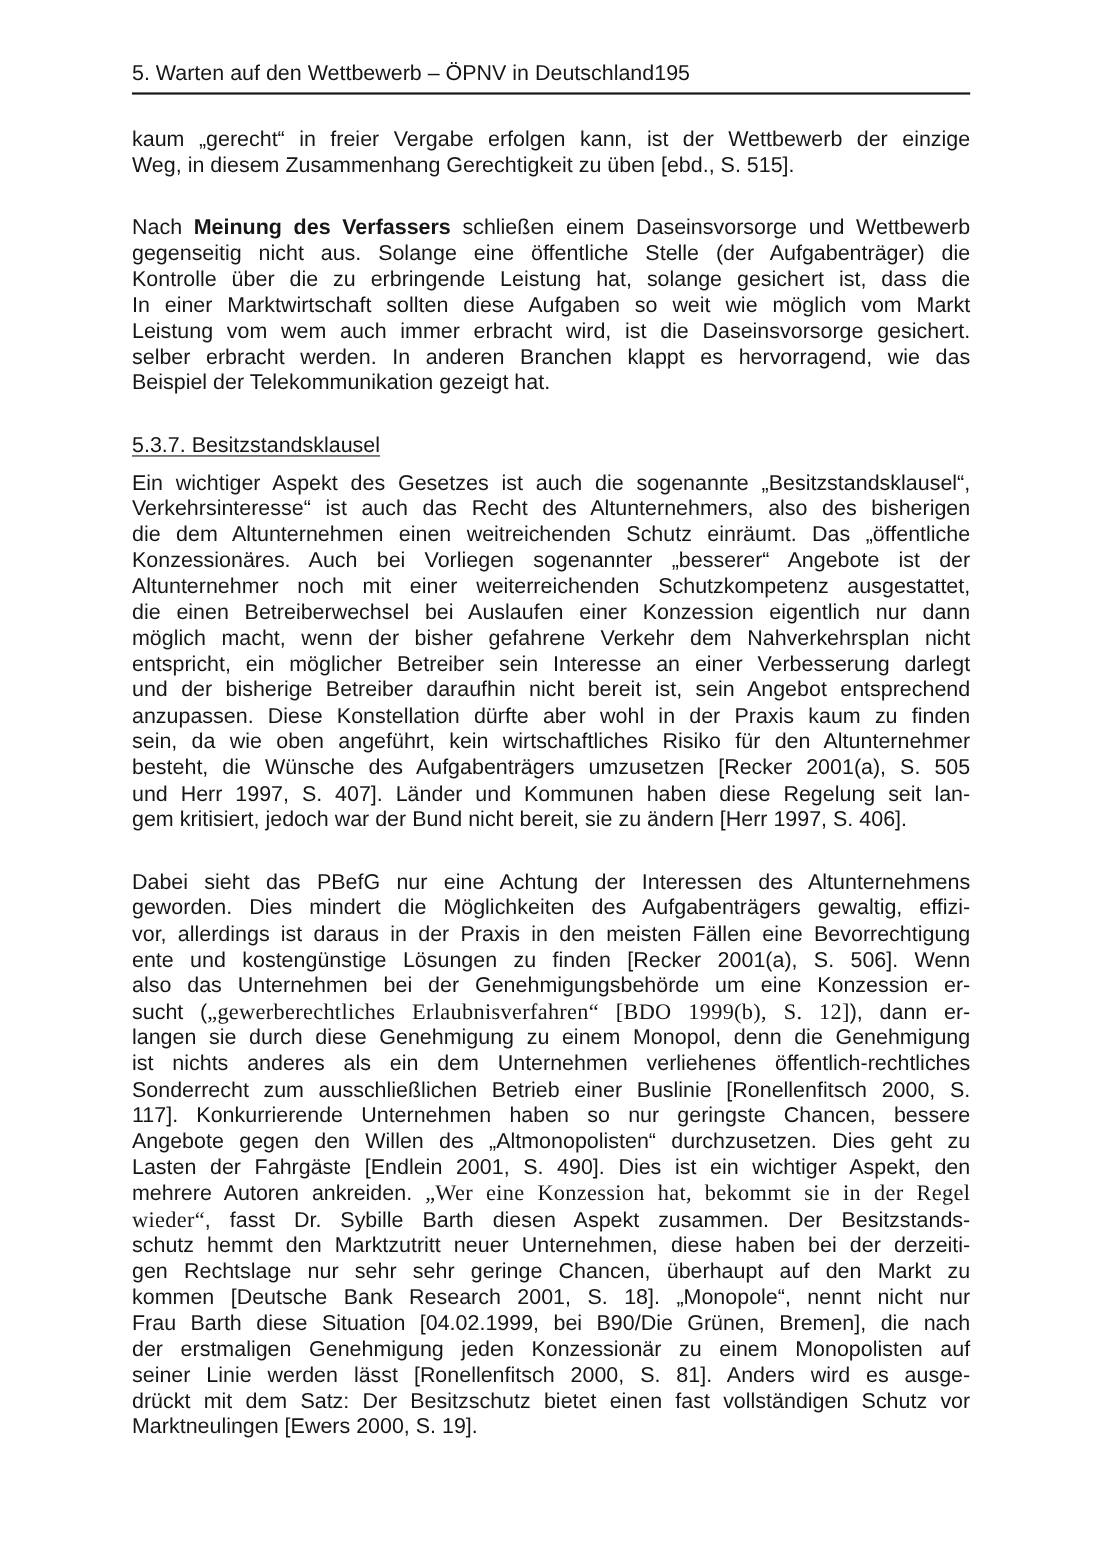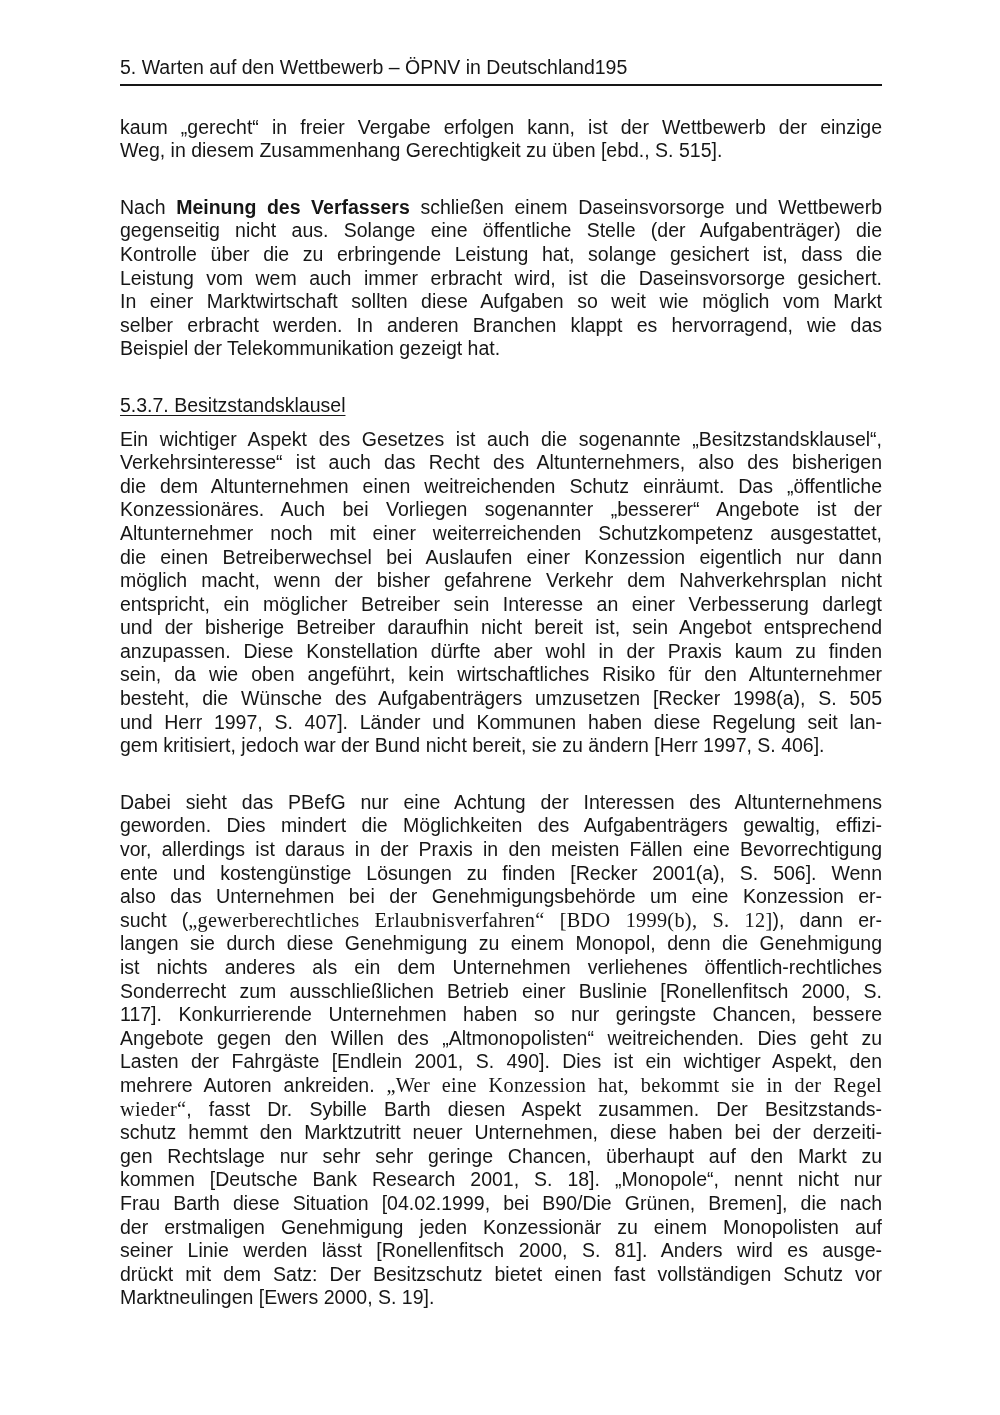--- a/index.html
+++ b/index.html
@@ -62,54 +62,54 @@
   </div>
   <main>
       <div class="para">
         <div class="line"><span>kaum „gerecht“ in freier Vergabe erfolgen kann, ist der Wettbewerb der einzige</span></div>
         <div class="line last"><span>Weg, in diesem Zusammenhang Gerechtigkeit zu üben [ebd., S. 515].</span></div>
       </div>
       <div class="para">
         <div class="line"><span>Nach </span><span class="b">Meinung des Verfassers</span><span> schließen einem Daseinsvorsorge und Wettbewerb</span></div>
         <div class="line"><span>gegenseitig nicht aus. Solange eine öffentliche Stelle (der Aufgabenträger) die</span></div>
         <div class="line"><span>Kontrolle über die zu erbringende Leistung hat, solange gesichert ist, dass die</span></div>
+        <div class="line"><span>In einer Marktwirtschaft sollten diese Aufgaben so weit wie möglich vom Markt</span></div>
         <div class="line"><span>Leistung vom wem auch immer erbracht wird, ist die Daseinsvorsorge gesichert.</span></div>
-        <div class="line"><span>In einer Marktwirtschaft sollten diese Aufgaben so weit wie möglich vom Markt</span></div>
         <div class="line"><span>selber erbracht werden. In anderen Branchen klappt es hervorragend, wie das</span></div>
         <div class="line last"><span>Beispiel der Telekommunikation gezeigt hat.</span></div>
       </div>
       <div class="section-heading heading-block">5.3.7. Besitzstandsklausel</div>
       <div class="para">
         <div class="line"><span>Ein wichtiger Aspekt des Gesetzes ist auch die sogenannte „Besitzstandsklausel“,</span></div>
         <div class="line"><span>Verkehrsinteresse“ ist auch das Recht des Altunternehmers, also des bisherigen</span></div>
         <div class="line"><span>die dem Altunternehmen einen weitreichenden Schutz einräumt. Das „öffentliche</span></div>
         <div class="line"><span>Konzessionäres. Auch bei Vorliegen sogenannter „besserer“ Angebote ist der</span></div>
         <div class="line"><span>Altunternehmer noch mit einer weiterreichenden Schutzkompetenz ausgestattet,</span></div>
         <div class="line"><span>die einen Betreiberwechsel bei Auslaufen einer Konzession eigentlich nur dann</span></div>
         <div class="line"><span>möglich macht, wenn der bisher gefahrene Verkehr dem Nahverkehrsplan nicht</span></div>
         <div class="line"><span>entspricht, ein möglicher Betreiber sein Interesse an einer Verbesserung darlegt</span></div>
         <div class="line"><span>und der bisherige Betreiber daraufhin nicht bereit ist, sein Angebot entsprechend</span></div>
         <div class="line"><span>anzupassen. Diese Konstellation dürfte aber wohl in der Praxis kaum zu finden</span></div>
         <div class="line"><span>sein, da wie oben angeführt, kein wirtschaftliches Risiko für den Altunternehmer</span></div>
-        <div class="line"><span>besteht, die Wünsche des Aufgabenträgers umzusetzen [Recker 1998(a), S. 505</span></div>
+        <div class="line"><span>besteht, die Wünsche des Aufgabenträgers umzusetzen [Recker 2001(a), S. 505</span></div>
         <div class="line"><span>und Herr 1997, S. 407]. Länder und Kommunen haben diese Regelung seit lan-</span></div>
         <div class="line last"><span>gem kritisiert, jedoch war der Bund nicht bereit, sie zu ändern [Herr 1997, S. 406].</span></div>
       </div>
       <div class="para">
         <div class="line"><span>Dabei sieht das PBefG nur eine Achtung der Interessen des Altunternehmens</span></div>
         <div class="line"><span>geworden. Dies mindert die Möglichkeiten des Aufgabenträgers gewaltig, effizi-</span></div>
         <div class="line"><span>vor, allerdings ist daraus in der Praxis in den meisten Fällen eine Bevorrechtigung</span></div>
         <div class="line"><span>ente und kostengünstige Lösungen zu finden [Recker 2001(a), S. 506]. Wenn</span></div>
         <div class="line"><span>also das Unternehmen bei der Genehmigungsbehörde um eine Konzession er-</span></div>
         <div class="line"><span>sucht (</span><span class="serif">„gewerberechtliches Erlaubnisverfahren“ [BDO 1999(b), S. 12]</span><span>), dann er-</span></div>
         <div class="line"><span>langen sie durch diese Genehmigung zu einem Monopol, denn die Genehmigung</span></div>
         <div class="line"><span>ist nichts anderes als ein dem Unternehmen verliehenes öffentlich-rechtliches</span></div>
         <div class="line"><span>Sonderrecht zum ausschließlichen Betrieb einer Buslinie [Ronellenfitsch 2000, S.</span></div>
         <div class="line"><span>117]. Konkurrierende Unternehmen haben so nur geringste Chancen, bessere</span></div>
-        <div class="line"><span>Angebote gegen den Willen des „Altmonopolisten“ weitreichenden. Dies geht zu</span></div>
+        <div class="line"><span>Angebote gegen den Willen des „Altmonopolisten“ durchzusetzen. Dies geht zu</span></div>
         <div class="line"><span>Lasten der Fahrgäste [Endlein 2001, S. 490]. Dies ist ein wichtiger Aspekt, den</span></div>
         <div class="line"><span>mehrere Autoren ankreiden. </span><span class="serif">„Wer eine Konzession hat, bekommt sie in der Regel</span></div>
         <div class="line"><span class="serif">wieder“</span><span>, fasst Dr. Sybille Barth diesen Aspekt zusammen. Der Besitzstands-</span></div>
         <div class="line"><span>schutz hemmt den Marktzutritt neuer Unternehmen, diese haben bei der derzeiti-</span></div>
         <div class="line"><span>gen Rechtslage nur sehr sehr geringe Chancen, überhaupt auf den Markt zu</span></div>
         <div class="line"><span>kommen [Deutsche Bank Research 2001, S. 18]. „Monopole“, nennt nicht nur</span></div>
         <div class="line"><span>Frau Barth diese Situation [04.02.1999, bei B90/Die Grünen, Bremen], die nach</span></div>
         <div class="line"><span>der erstmaligen Genehmigung jeden Konzessionär zu einem Monopolisten auf</span></div>
         <div class="line"><span>seiner Linie werden lässt [Ronellenfitsch 2000, S. 81]. Anders wird es ausge-</span></div>
         <div class="line"><span>drückt mit dem Satz: Der Besitzschutz bietet einen fast vollständigen Schutz vor</span></div>

